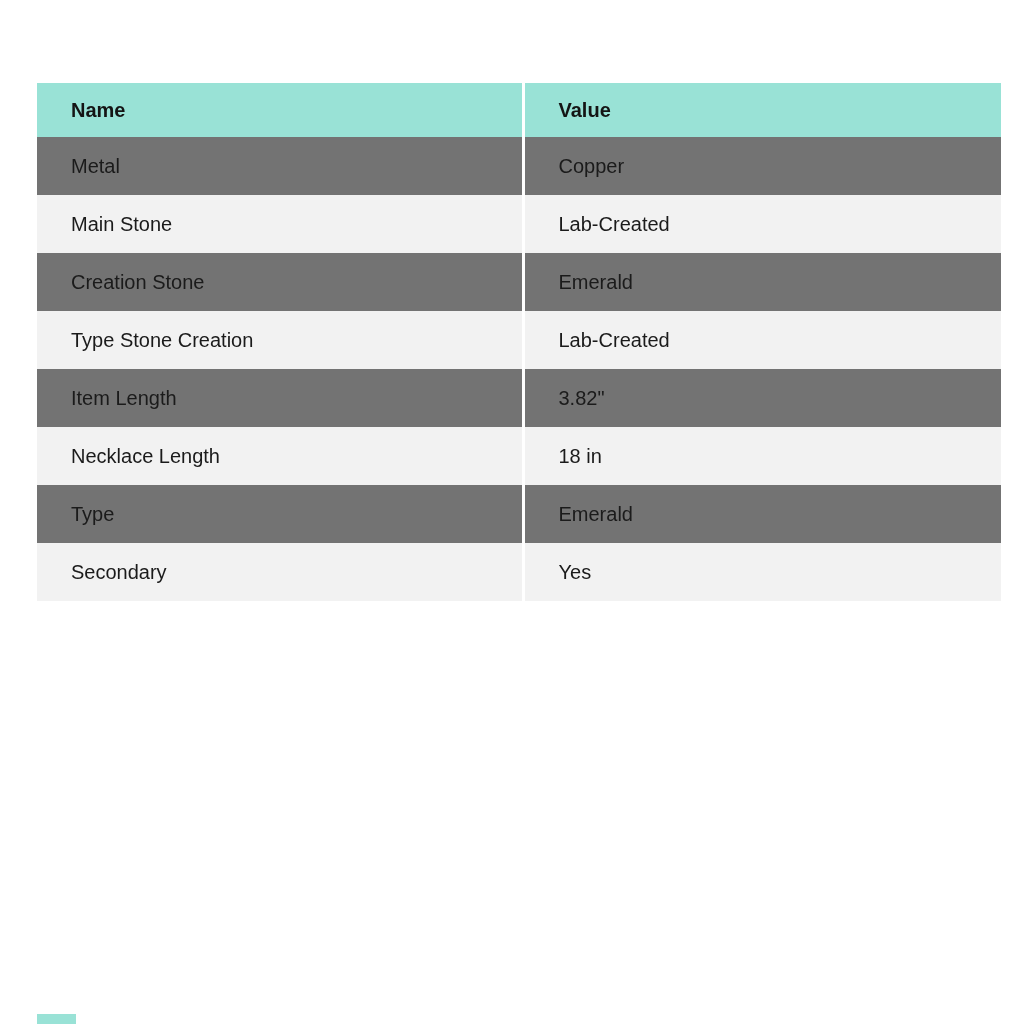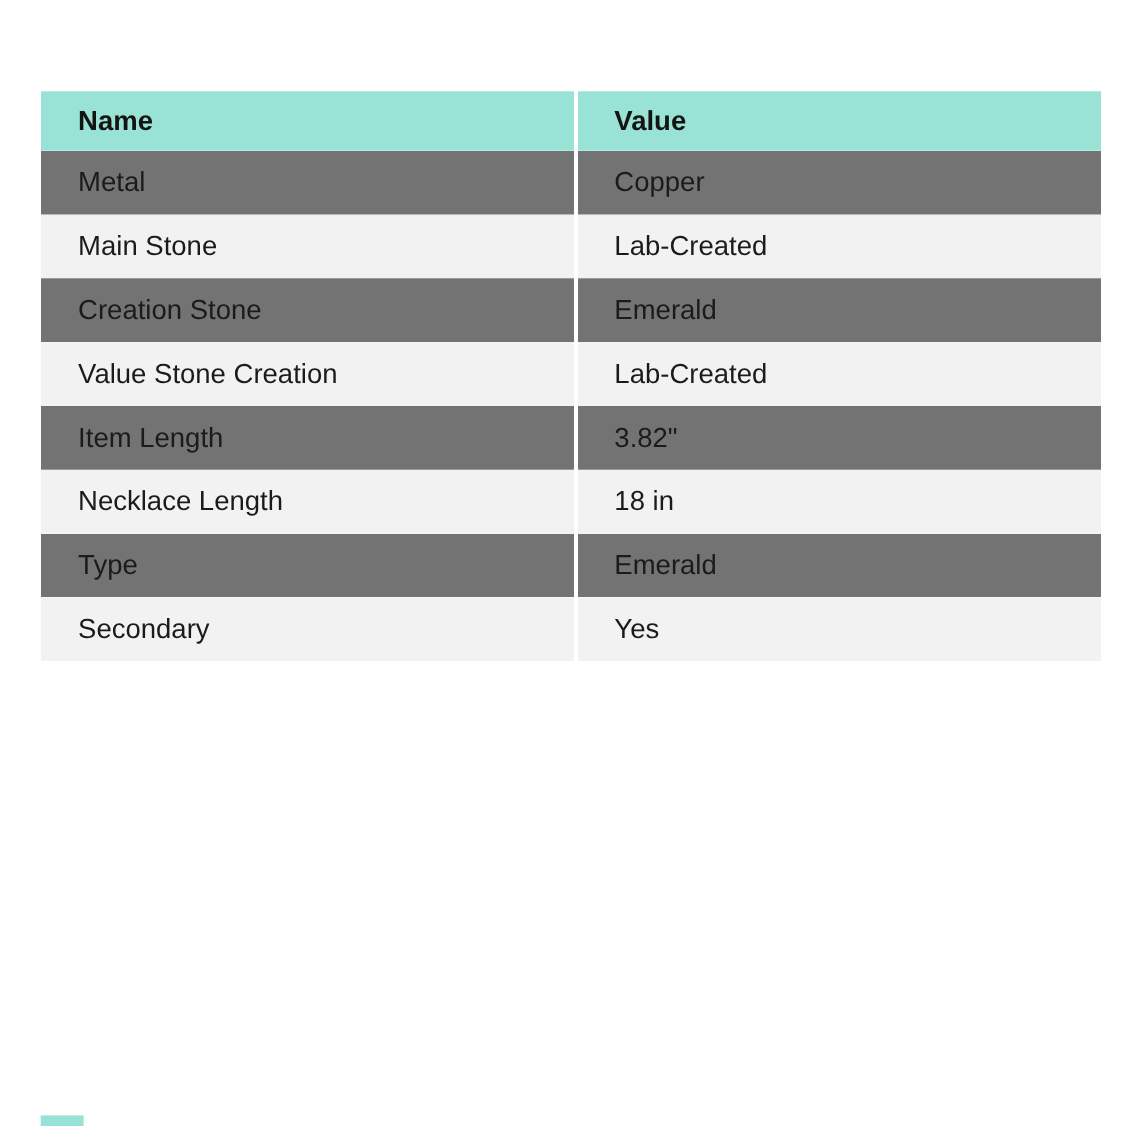--- a/index.html
+++ b/index.html
@@ -25,21 +25,21 @@
     width: 964px;
     border-collapse: collapse;
     table-layout: fixed;
   }
 
   .spec-table th,
   .spec-table td {
     text-align: left;
     vertical-align: middle;
     padding: 0 10px 0 34px;
-    font-size: 25px;
+    font-size: 20px;
     line-height: 1.2;
     white-space: nowrap;
     overflow: hidden;
   }
 
   .spec-table th:first-child,
   .spec-table td:first-child {
     width: 486px;
   }
 
@@ -93,21 +93,21 @@
       </tr>
       <tr>
         <td>Main Stone</td>
         <td>Lab-Created</td>
       </tr>
       <tr>
         <td>Creation Stone</td>
         <td>Emerald</td>
       </tr>
       <tr>
-        <td>Value Stone Creation</td>
+        <td>Type Stone Creation</td>
         <td>Lab-Created</td>
       </tr>
       <tr>
         <td>Item Length</td>
         <td>3.82"</td>
       </tr>
       <tr>
         <td>Necklace Length</td>
         <td>18 in</td>
       </tr>

